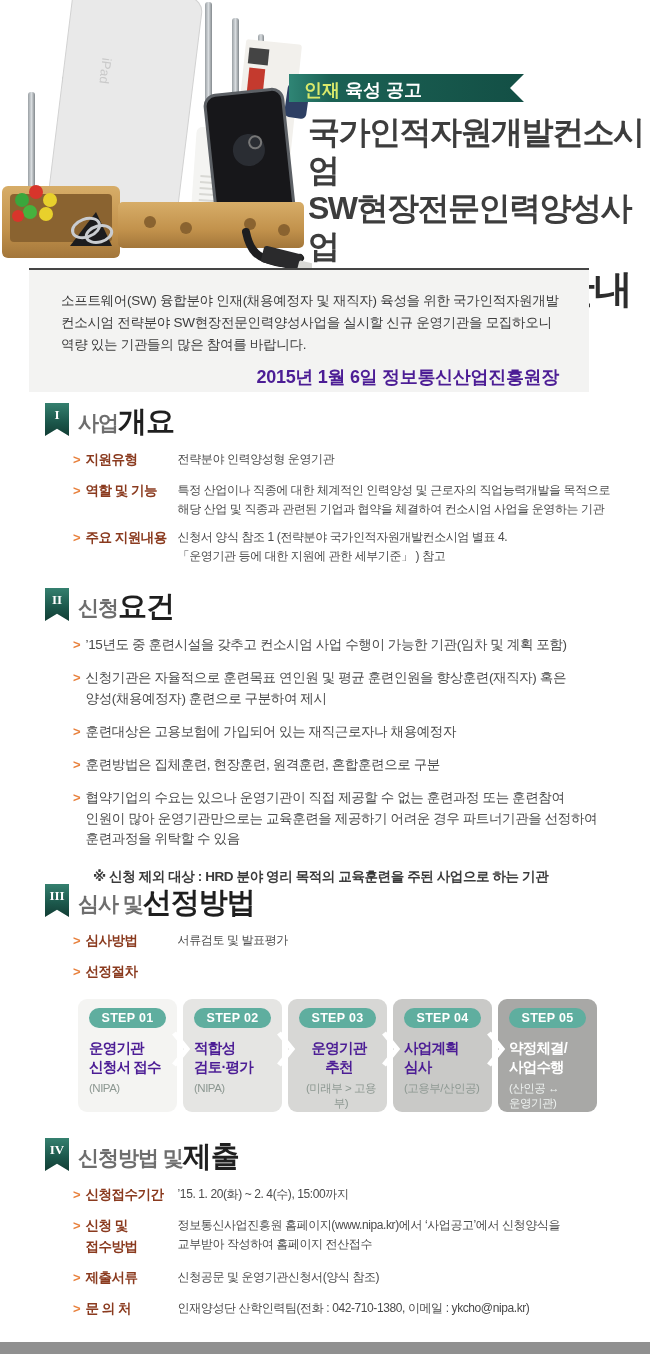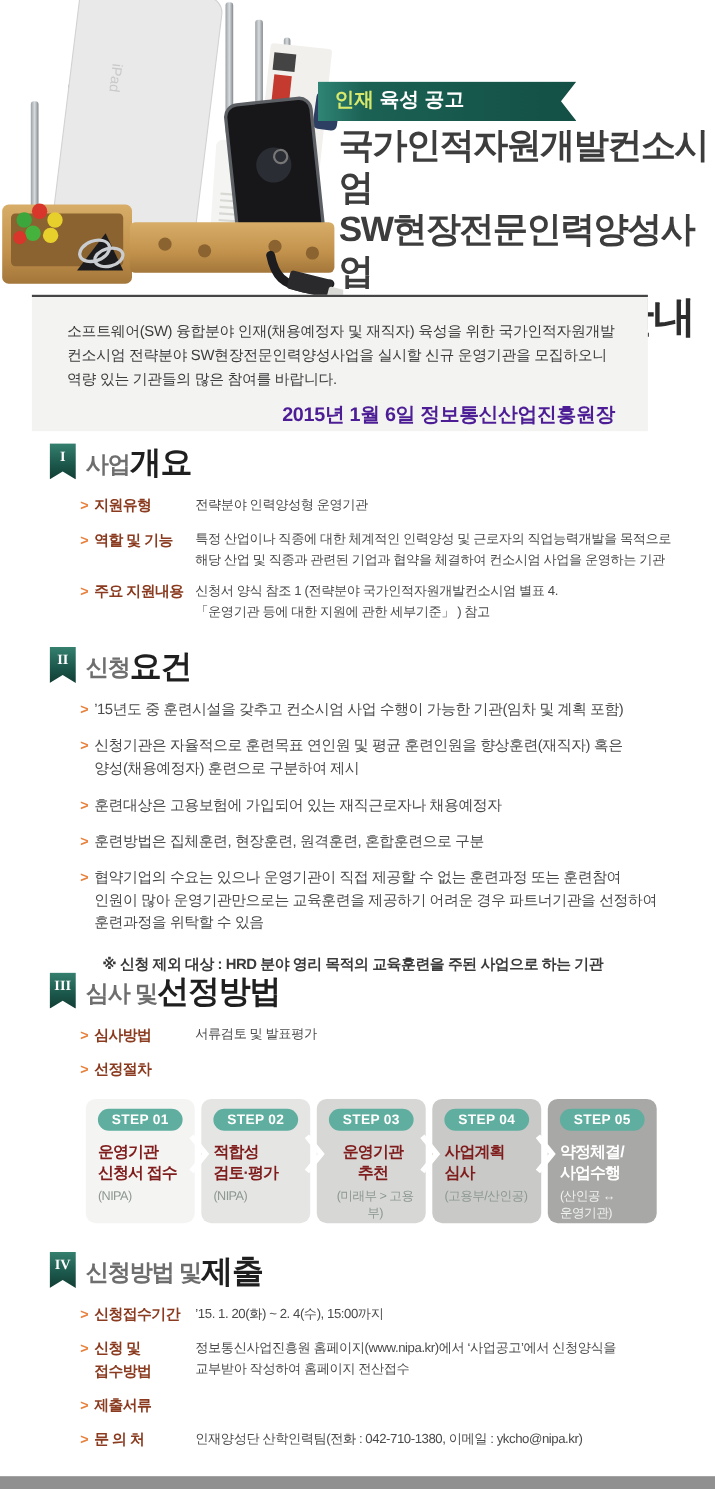--- a/index.html
+++ b/index.html
@@ -5,21 +5,21 @@
   * { margin:0; padding:0; box-sizing:border-box; }
   html,body { background:#fff; }
   body {
     width:650px; height:1354px; position:relative; overflow:hidden;
     font-family:"Liberation Sans","DejaVu Sans",sans-serif; color:#4a4a4a;
   }
   
   .hero-photo { position:absolute; left:0; top:0; width:312px; height:272px; }
   
   .banner {
-    position:absolute; left:289px; top:74px; width:235px; height:36px;
+    position:absolute; left:289px; top:74px; width:235px; height:28px;
     background:linear-gradient(90deg,#2f8575 0%,#1b6154 18%,#134f45 100%);
     clip-path:polygon(0 0,100% 0,calc(100% - 14px) 50%,100% 100%,0 100%);
     color:#fff; font-size:18px; font-weight:bold; line-height:32px;
     padding-left:15px; letter-spacing:0px;
   }
   .banner .hl { color:#d9e96b; }
   
   .title-block { position:absolute; left:308px; top:113px; width:350px; }
   .title-line { font-size:32px; font-weight:700; color:#3d3d3d; line-height:1.19; letter-spacing:-1.5px; }
   .title-emph { font-size:39px; font-weight:800; color:#2d2d2d; line-height:1.15; letter-spacing:-1px; margin-top:2px; }
@@ -54,21 +54,21 @@
   .note { margin:18px 0 0 48px; font-size:13.5px; font-weight:bold; color:#3a3a3a; letter-spacing:-0.4px; }
   
   .steps { position:relative; display:flex; gap:6px; margin:16px 0 0 33px; width:520px; }
   .step { width:99px; height:113px; border-radius:9px; padding-top:9px; }
   .step-1 { background:#f4f4f2; } .step-2 { background:#e5e5e3; } .step-3 { background:#d7d7d5;text-align:center; }
   .step-4 { background:#c9c9c7; } .step-5 { background:#a8a8a6; }
   .pill {
     width:fit-content; margin:0 auto; padding:3px 13px; border-radius:14px;
     background:#5fae9f; color:#fff; font-size:12.5px; font-weight:bold; letter-spacing:0.3px;
   }
-  .st-title { margin:11px 8px 3px 11px; font-size:14.5px; font-weight:bold; color:#7f1d1d; line-height:1.35; letter-spacing:-0.8px; white-space:pre-line; }
+  .st-title { margin:11px 8px 3px 11px; font-size:14.5px; font-weight:bold; color:#4c1d95; line-height:1.35; letter-spacing:-0.8px; white-space:pre-line; }
   .st-sub { margin:0 4px 0 11px; font-size:11.5px; color:#8d9892; line-height:1.35; letter-spacing:-0.5px; white-space:pre-line; }
   .step-5 .st-title { color:#fff; }
   .step-5 .st-sub { color:#eef2f0; }
   .chev { position:absolute; top:30px; width:20px; height:40px; z-index:2; }
   .chev polyline { fill:none; stroke:#fff; stroke-width:5; }
   .c1 { left:93px; } .c2 { left:198px; } .c3 { left:303px; } .c4 { left:408px; }
   
   .footer-bar { position:absolute; left:0; bottom:0; width:650px; height:12px; background:#909090; }
 </style>
 </head>
@@ -307,20 +307,21 @@
   <div class="row">
     <span class="arrow">&gt;</span>
     <span class="label">신청 및
 접수방법</span>
     <span class="value">정보통신사업진흥원 홈페이지(www.nipa.kr)에서 ‘사업공고’에서 신청양식을
 교부받아 작성하여 홈페이지 전산접수</span>
   </div>
   <div class="row">
     <span class="arrow">&gt;</span>
     <span class="label">제출서류</span>
+    <span class="value">신청공문 및 운영기관신청서(양식 참조)</span>
   </div>
   <div class="row">
     <span class="arrow">&gt;</span>
     <span class="label">문 의 처</span>
     <span class="value">인재양성단 산학인력팀(전화 : 042-710-1380, 이메일 : ykcho@nipa.kr)</span>
   </div>
 </div>
 
 <div class="footer-bar"></div>
 

